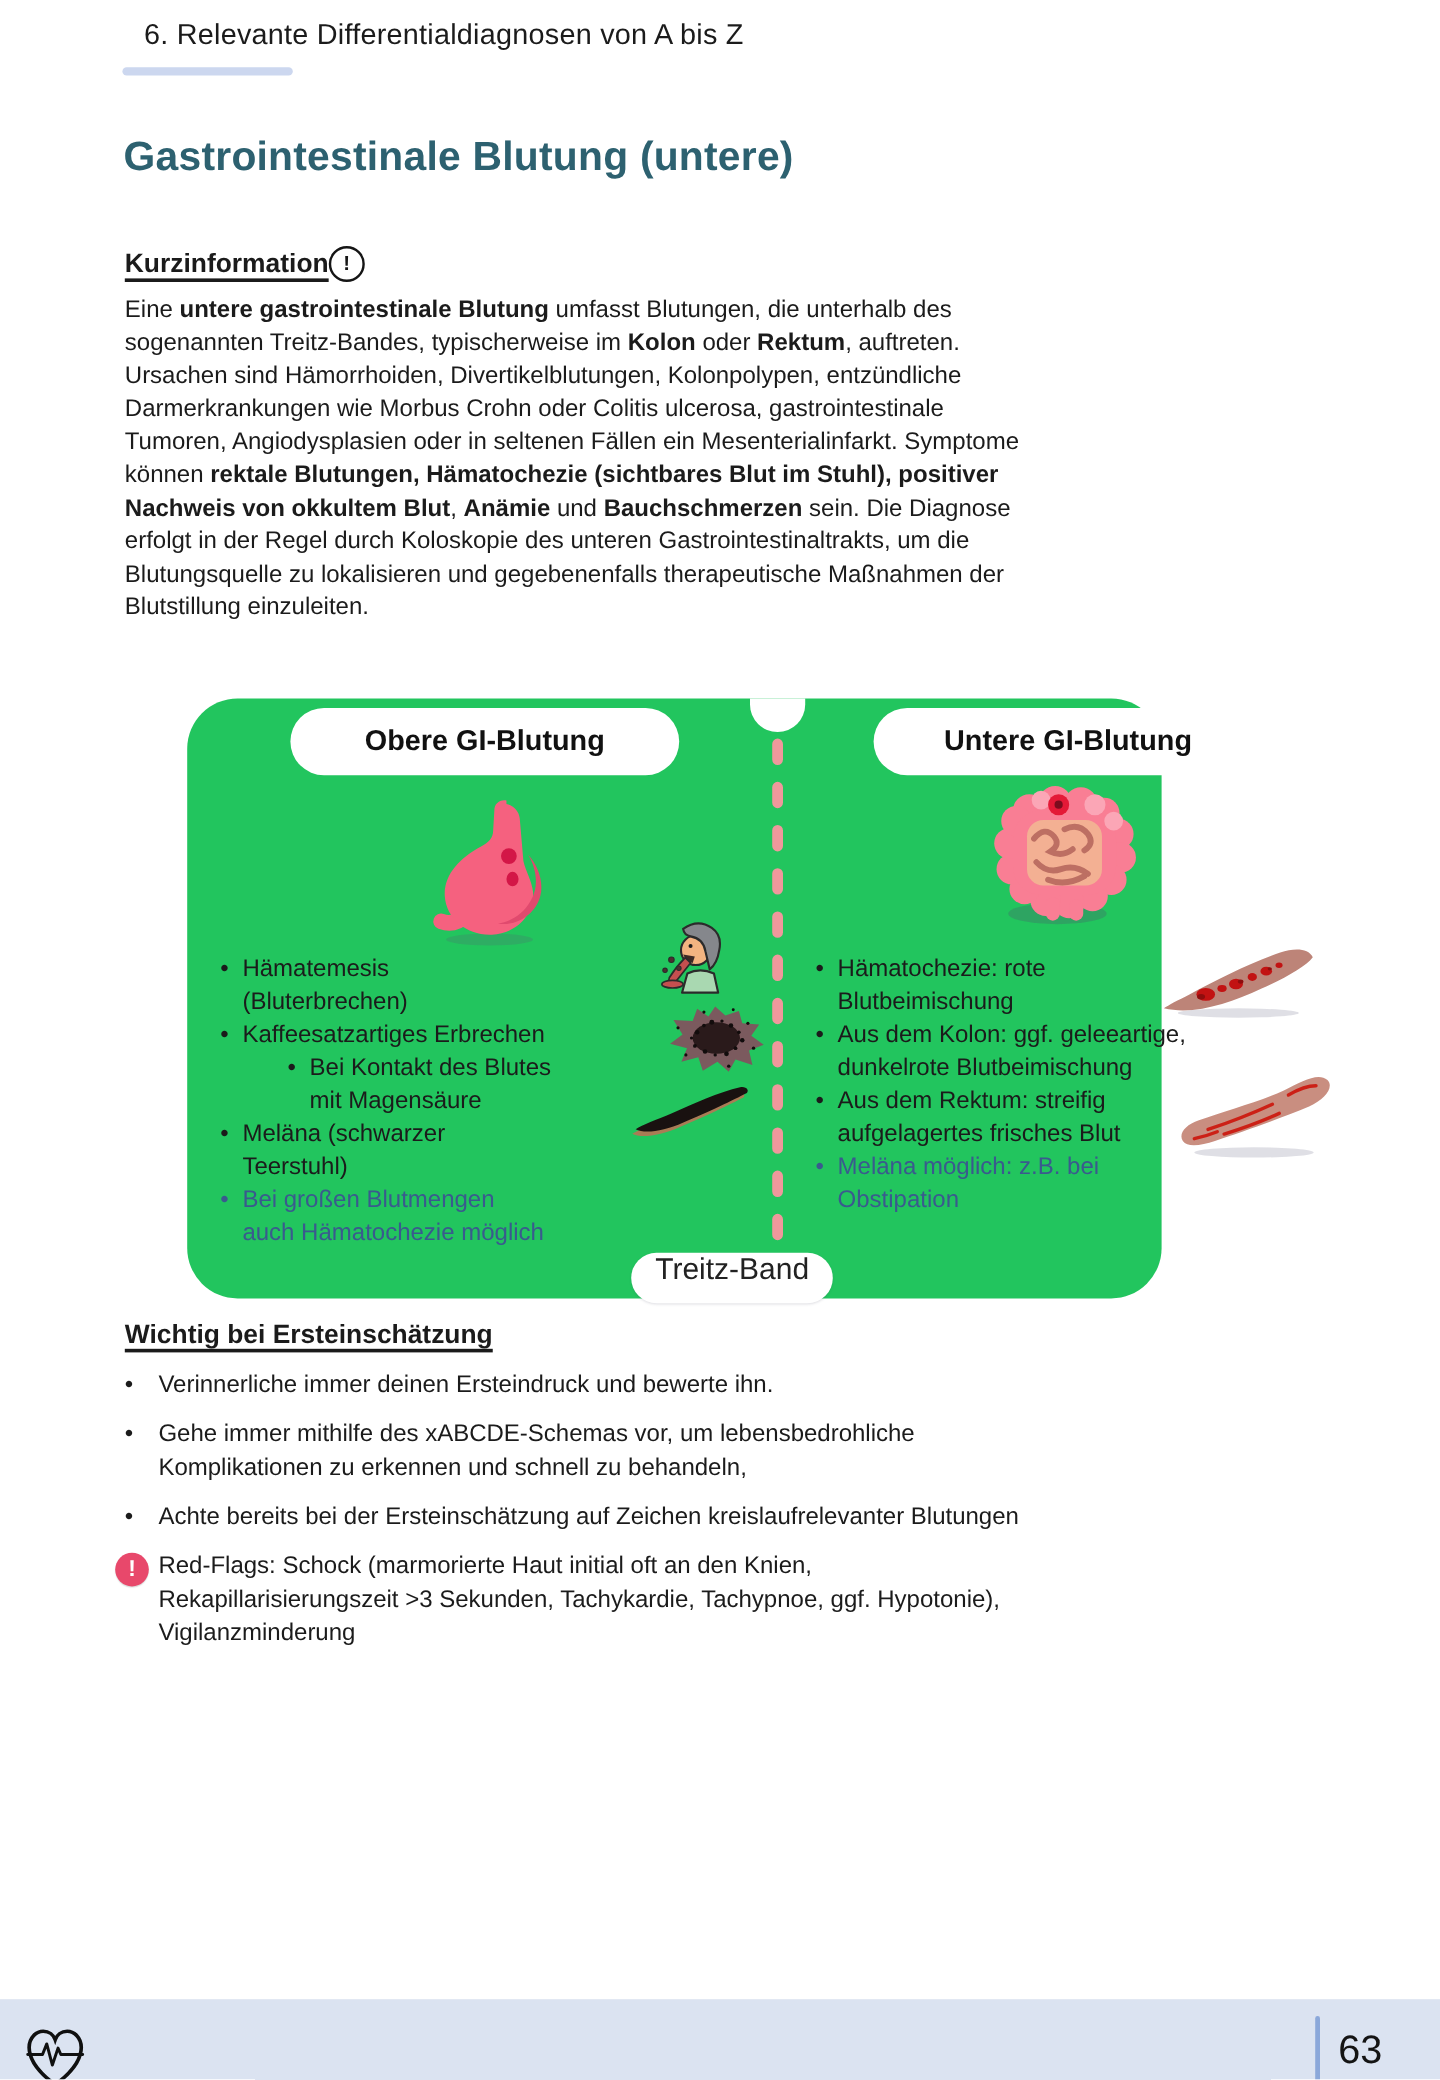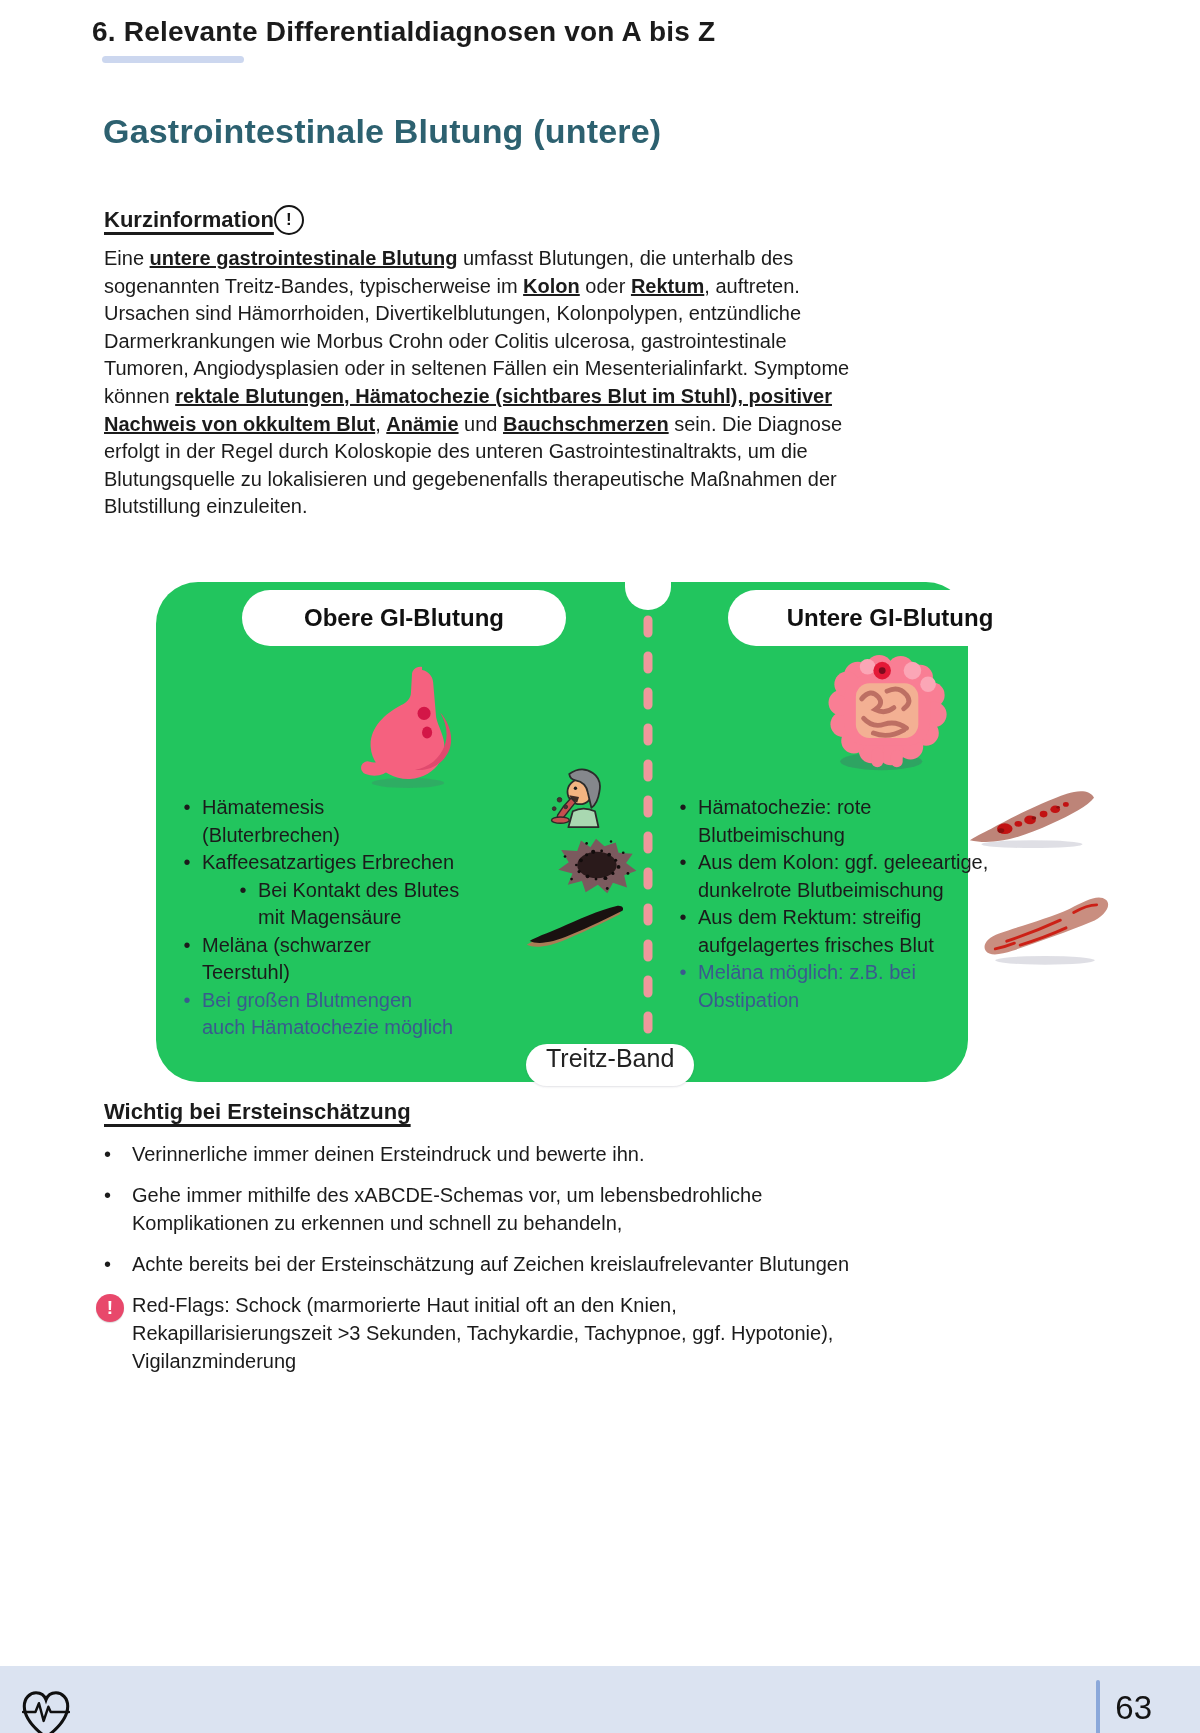--- a/index.html
+++ b/index.html
@@ -1,34 +1,34 @@
 <!DOCTYPE html>
 <html><head>
 <meta charset="utf-8">
 <style>
   html,body{margin:0;padding:0;background:#ffffff;}
   .page{position:relative;width:1200px;height:1733px;background:#ffffff;overflow:hidden;
         font-family:"Liberation Sans",sans-serif;color:#1b1b1b;}
   .abs{position:absolute;}
 
   
-  .chapter{left:92px;top:16px;font-size:28px;font-weight:bold;letter-spacing:.2px;}
+  .chapter{left:120px;top:16px;font-size:24px;font-weight:normal;letter-spacing:.2px;}
   .chapter-underline{left:102px;top:56px;width:142px;height:7px;border-radius:4px;background:#ccd7ef;}
   .doc-title{left:103px;top:112px;font-size:34px;font-weight:bold;color:#2d6170;letter-spacing:.2px;}
 
   
   .sec-head{font-size:22px;font-weight:bold;text-decoration:underline;
             text-decoration-thickness:2.5px;text-underline-offset:5px;}
   .kurz-head{left:104px;top:205px;display:flex;align-items:center;gap:0;}
   .info-badge{width:26px;height:26px;border:2.3px solid #151515;border-radius:50%;
               display:inline-flex;align-items:center;justify-content:center;
               font-size:17px;font-weight:bold;color:#151515;text-decoration:none;}
 
   .para{left:104px;top:245px;width:930px;font-size:20px;line-height:27.6px;white-space:pre-line;}
-  .para .b{font-weight:bold;text-decoration:underline;}
+  .para .b{font-weight:bold;}
 
   
   .compare-box{left:108px;top:582px;width:812px;height:500px;background:#22c55e;border-radius:42px;margin-left:48px;}
   .notch{left:469px;top:0;width:46px;height:28px;background:#ffffff;border-radius:0 0 24px 24px;}
   .divider{left:487px;top:30px;}
   .pill{top:8px;height:56px;background:#ffffff;border-radius:28px;
         display:flex;align-items:center;justify-content:center;
         font-size:24px;font-weight:bold;color:#111;}
   .pill-left{left:86px;width:324px;}
   .pill-right{left:572px;width:324px;}

